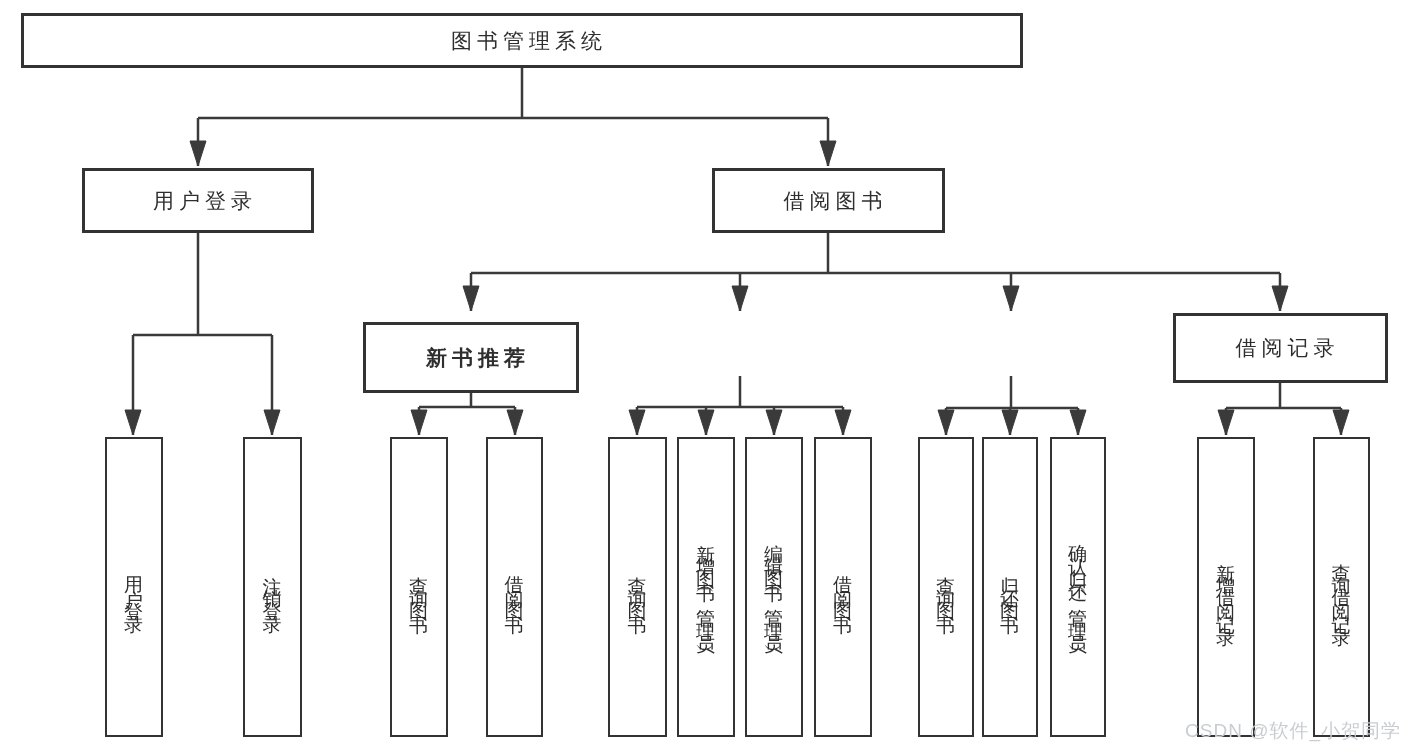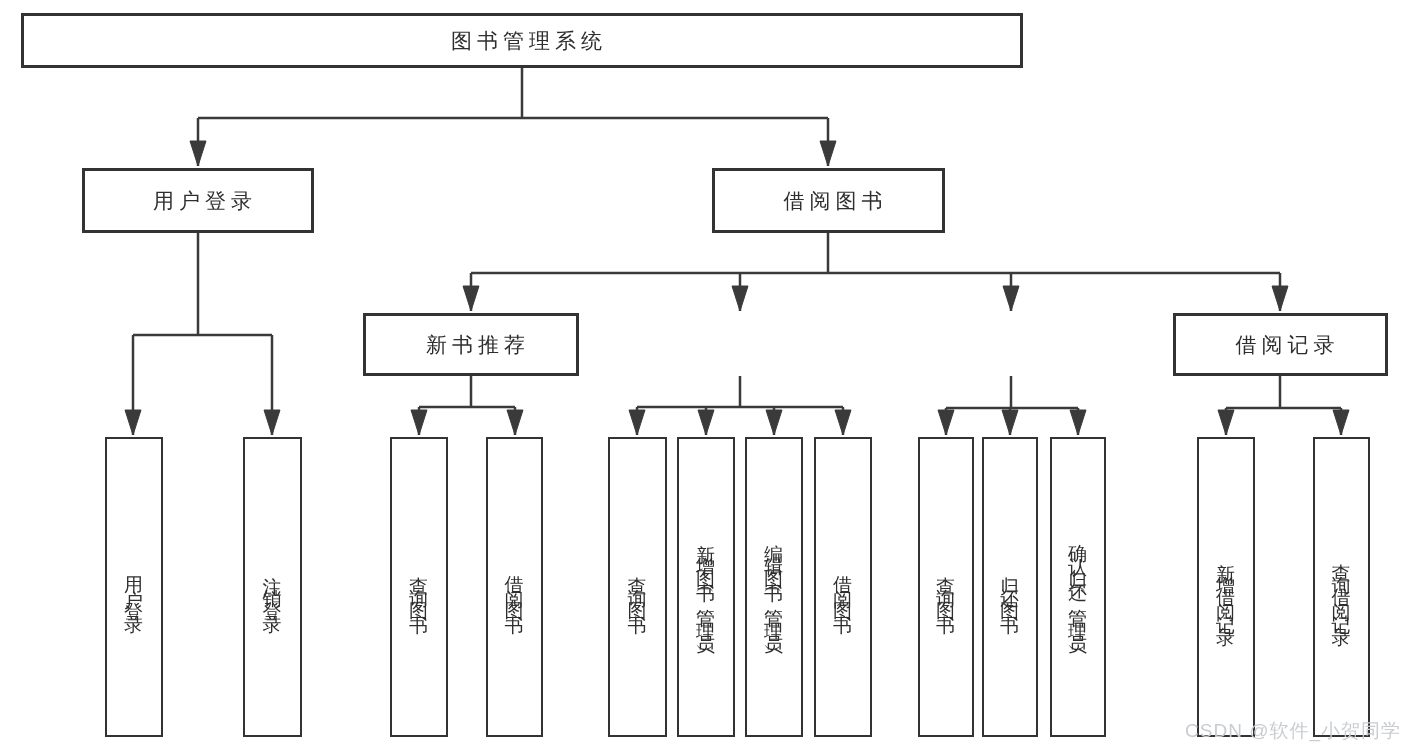--- a/index.html
+++ b/index.html
@@ -104,22 +104,22 @@
       <path d="M1226,408 V435" marker-end="url(#arrow)"></path>
       <path d="M1341,408 V435" marker-end="url(#arrow)"></path>
     </g>
   </svg>
 
   <div class="node" style="left:21px; top:13px; width:1002px; height:55px;">图书管理系统</div>
 
   <div class="node" style="left:82px; top:168px; width:232px; height:65px;">用户登录</div>
   <div class="node" style="left:712px; top:168px; width:233px; height:65px;">借阅图书</div>
 
-  <div class="node" style="left:363px; top:313px; width:216px; height:63px;">新书推荐</div>
-  <div class="node" style="left:1173px; top:313px; width:215px; height:63px;">借阅记录</div>
+  <div class="node" style="left:363px; top:322px; width:216px; height:71px;font-weight:bold;">新书推荐</div>
+  <div class="node" style="left:1173px; top:313px; width:215px; height:70px;">借阅记录</div>
 
   <div class="leaf" style="left:105px; top:437px; width:58px; height:300px;">
     <span class="vtext">用户登录</span>
   </div>
   <div class="leaf" style="left:243px; top:437px; width:59px; height:300px;">
     <span class="vtext">注销登录</span>
   </div>
 
   <div class="leaf" style="left:390px; top:437px; width:58px; height:300px;">
     <span class="vtext">查询图书</span>

